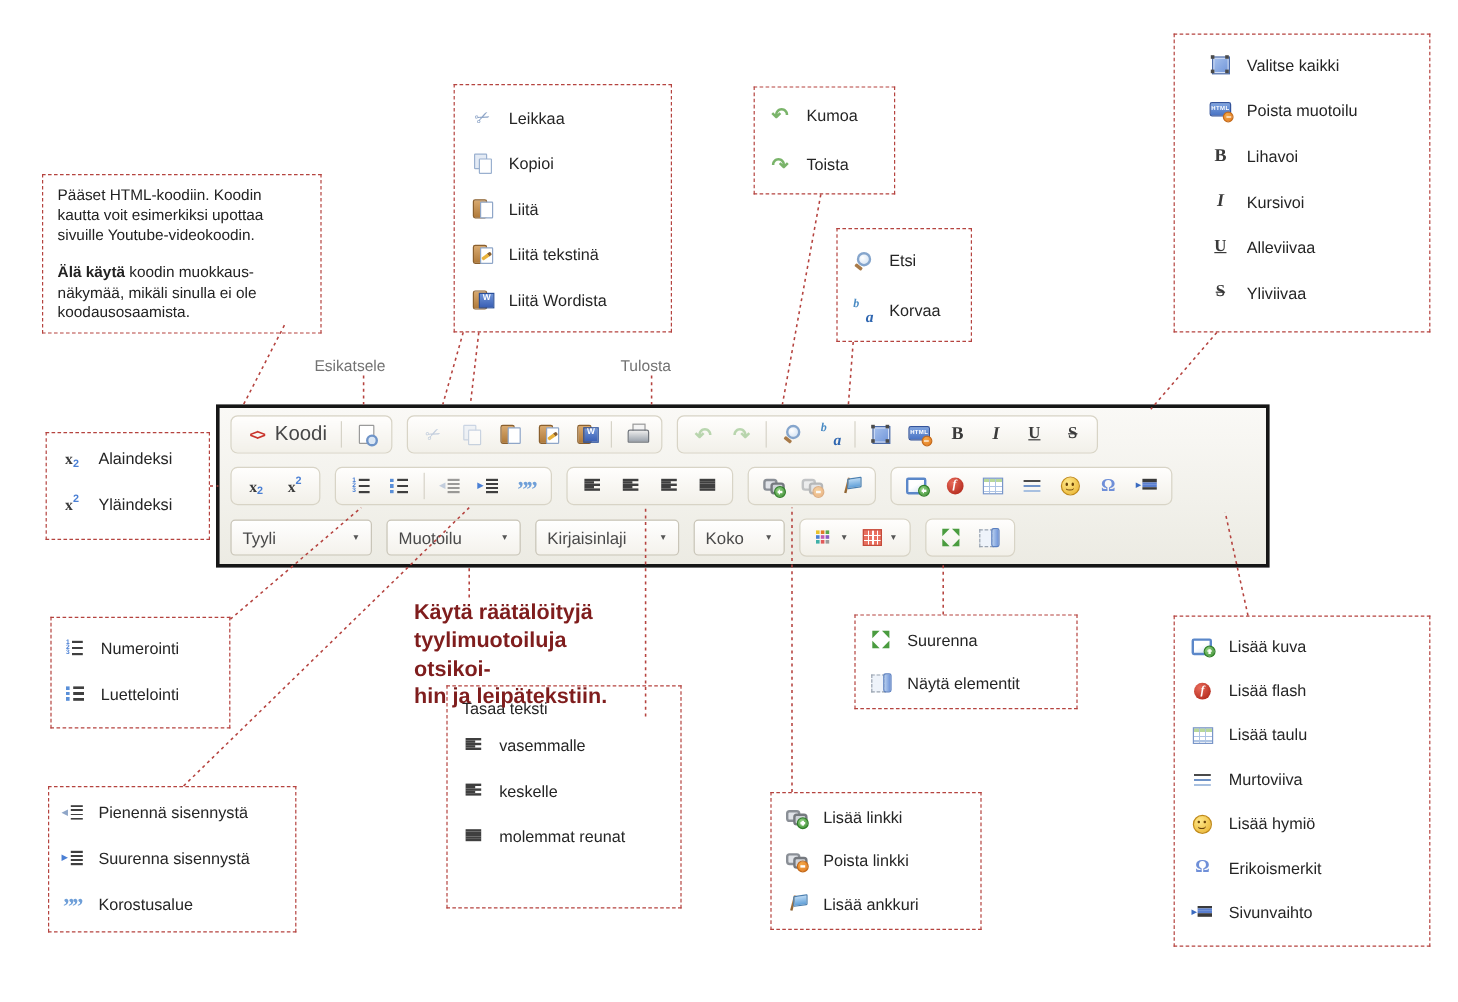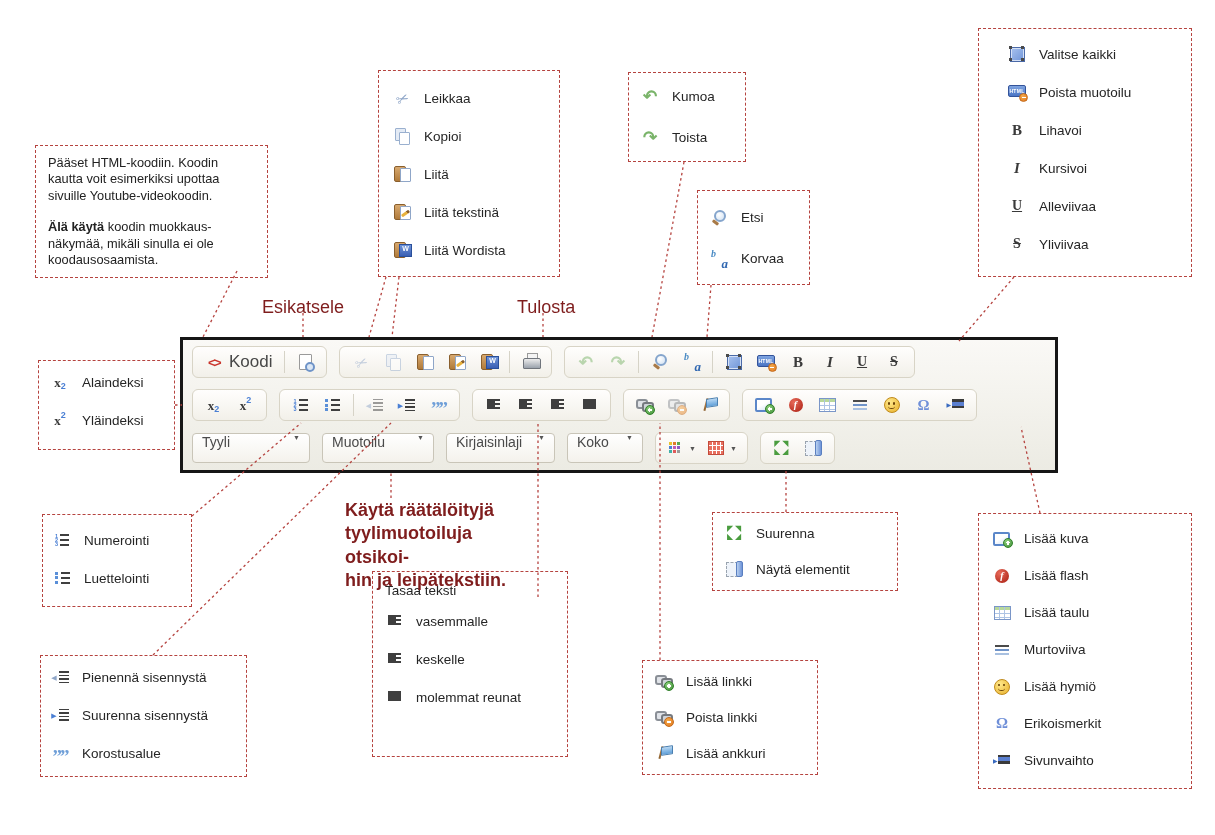--- a/index.html
+++ b/index.html
@@ -11,21 +11,21 @@
   .wires line{stroke:#b5433f;stroke-width:1.3;stroke-dasharray:2.5 3}
 
   
   .callout{position:absolute;border:1.5px dashed #b5433f;background:#fff;
            box-sizing:border-box;z-index:3}
   .ci{display:flex;align-items:center;gap:13px;height:38px}
   .cl{font-size:13.5px;color:#252525;white-space:nowrap}
   .ct{font-size:13.5px;color:#252525;padding:3px 0 4px}
   .note{font-size:12.8px;line-height:1.28;color:#222;white-space:pre-line}
   .note + .note{margin-top:15px}
-  .flabel{position:absolute;font-size:18px;color:#7f1d1d;z-index:3}
+  .flabel{position:absolute;font-size:13px;color:#737373;z-index:3}
   .bold-note{position:absolute;font-size:18px;font-weight:700;line-height:1.3;
              color:#7f1d1d;white-space:pre-line;z-index:3}
 
   #box-note{left:35px;top:145px;width:233px;min-height:124px;padding:9px 12px}
   #box-clipboard{left:378px;top:70px;width:182px;height:207px;padding:8px 14px}
   #box-undo{left:628px;top:72px;width:118px;height:90px;padding:3px 12px}
   #box-find{left:697px;top:190px;width:113px;height:95px;padding:6px 12px}
   #box-format{left:978px;top:28px;width:214px;height:249px;padding:6px 29px}
   #box-subsup{left:38px;top:360px;width:137px;height:90px;padding:2px 12px}
   #box-lists{left:42px;top:514px;width:150px;height:93px;padding:6px 10px}
@@ -50,21 +50,21 @@
   .grp{display:inline-flex;align-items:center;gap:3px;padding:2px 6px;
        border:1px solid #d8d4c6;border-radius:6px;height:32px;box-sizing:border-box;
        background:linear-gradient(#fffefd,#f2f0e9)}
   .tbtn{width:29px;height:27px;display:inline-flex;align-items:center;justify-content:center;
         border-radius:4px;flex:none}
   .tbtn.code{width:auto;padding:0 6px;gap:6px}
   .tbtn.wcaret{width:auto;padding:0 4px;gap:3px}
   .code-label{font-size:17px;color:#474747;font-weight:400}
   .vsep{width:1px;height:22px;background:#d6d3c7;margin:0 3px;flex:none}
   .dd{height:30px;background:linear-gradient(#fff,#f4f2ec);border:1px solid #c9c5b8;
-      border-radius:4px;display:inline-flex;justify-content:space-between;
+      border-radius:4px;display:inline-flex;align-items:center;justify-content:space-between;
       padding:0 9px;box-sizing:border-box;flex:none}
   .ddl{font-size:14px;color:#4a4a4a}
   .ddc{font-size:7px;color:#555;line-height:1}
   .pc{margin-left:2px}
 
   
   .ic{position:relative;width:18px;height:18px;display:inline-flex;align-items:center;
       justify-content:center;flex:none}
   .ic i,.ic s,.ic b{font-style:normal;text-decoration:none;display:block;line-height:1}
   .dim{opacity:.5}
@@ -795,21 +795,21 @@
     </div>
     <div class="trow">
       <span class="dd" style="width:118px">
         <span class="ddl">Tyyli</span>
         <span class="ddc">▼</span>
       </span>
       <span class="dd" style="width:112px">
         <span class="ddl">Muotoilu</span>
         <span class="ddc">▼</span>
       </span>
-      <span class="dd" style="width:109px">
+      <span class="dd" style="width:120px">
         <span class="ddl">Kirjaisinlaji</span>
         <span class="ddc">▼</span>
       </span>
       <span class="dd" style="width:76px">
         <span class="ddl">Koko</span>
         <span class="ddc">▼</span>
       </span>
       <span class="grp">
         <span class="tbtn wcaret">
           <span class="ic ic-colors">

